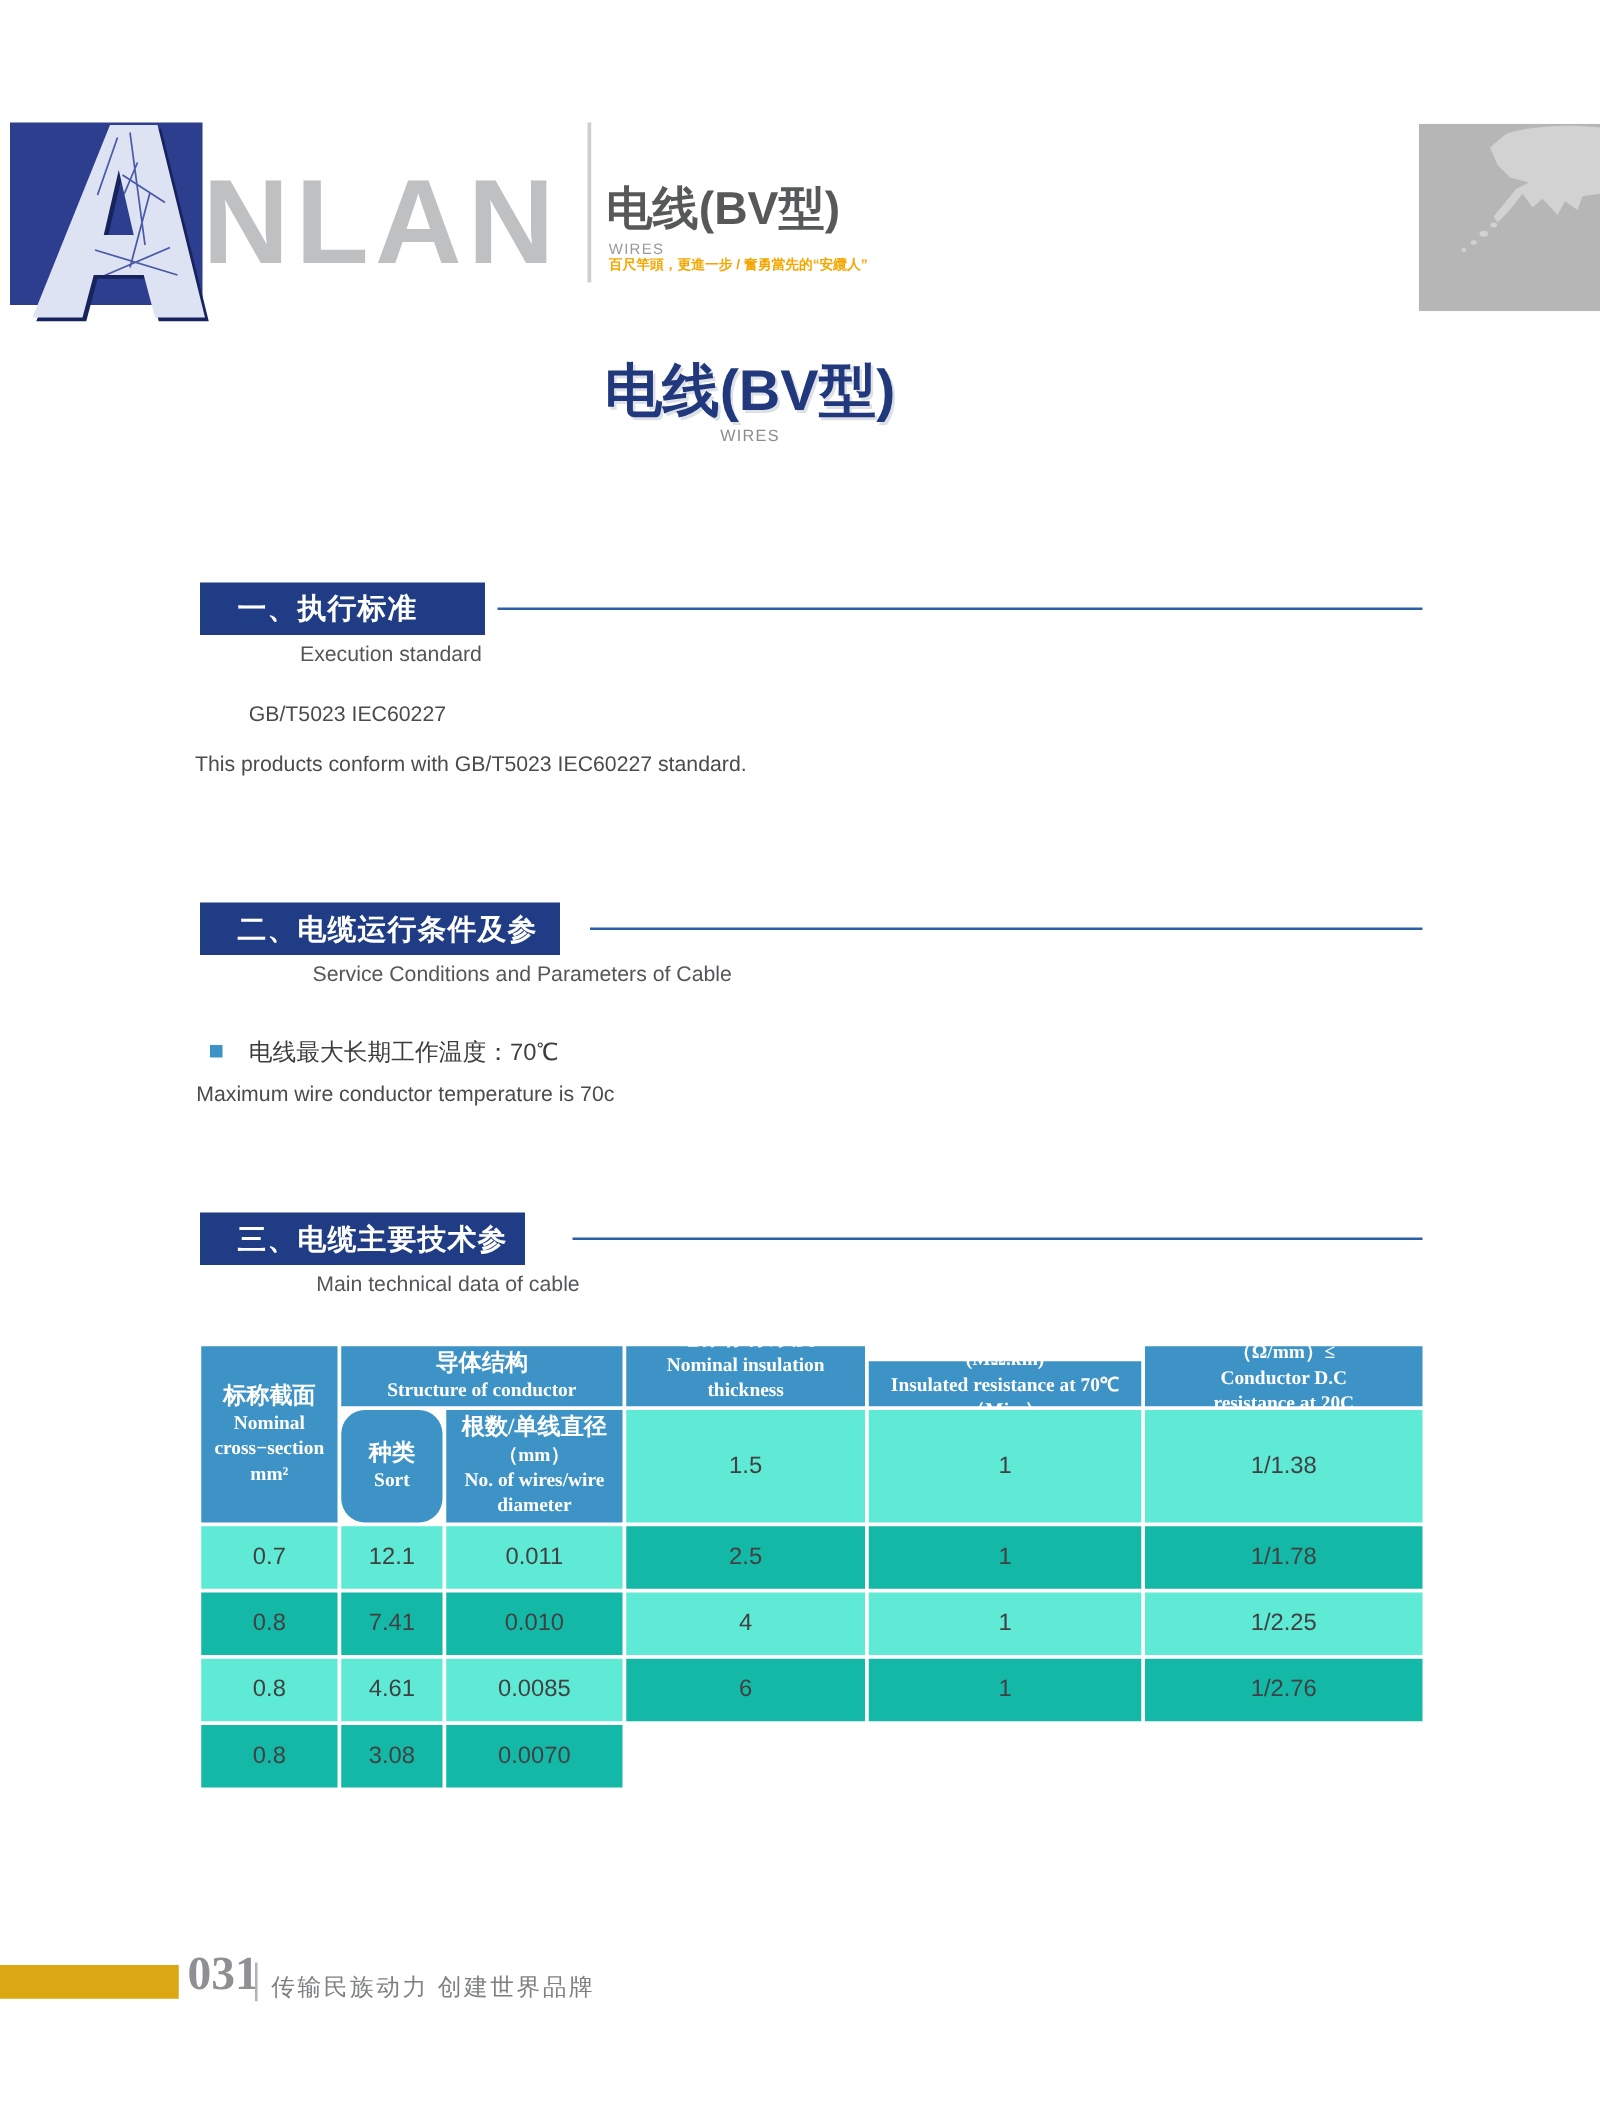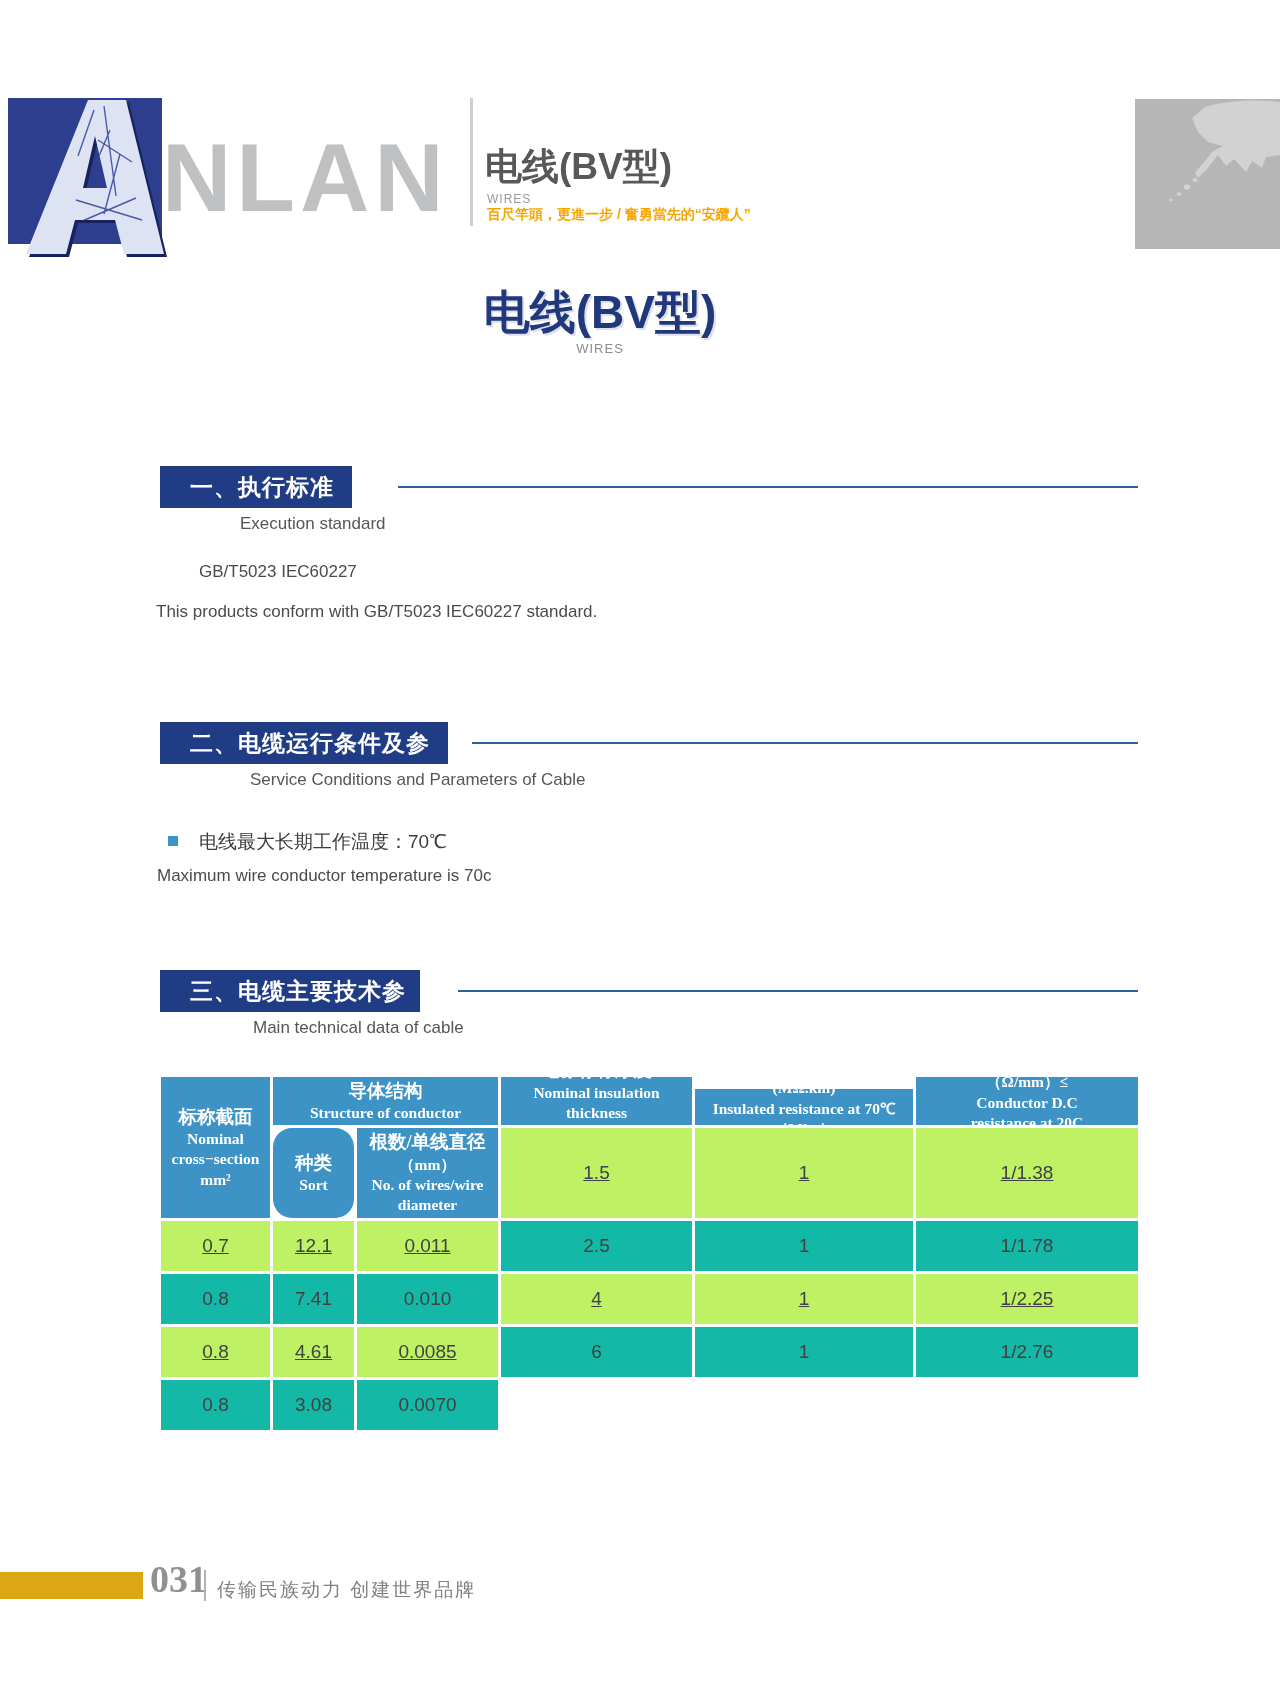--- a/index.html
+++ b/index.html
@@ -6,21 +6,21 @@
   #page{position:relative;width:1280px;height:1683px;background:#ffffff;overflow:hidden;
         font-family:"Liberation Sans",sans-serif;}
   .abs{position:absolute;}
 
   
   .nlan{left:162px;top:130px;font-size:96px;font-weight:bold;color:#bec0c2;
         letter-spacing:5px;line-height:1;}
   .v-divider{left:470px;top:98px;width:3px;height:128px;background:#cdced0;}
   .hdr-title{left:485px;top:148px;font-size:37px;font-weight:bold;color:#57585a;line-height:1;}
   .hdr-wires{left:487px;top:193px;font-size:12px;color:#97999c;letter-spacing:1px;line-height:1;}
-  .hdr-slogan{left:487px;top:207px;font-size:14px;font-weight:bold;color:#f7a600;line-height:1;text-align:right;}
+  .hdr-slogan{left:487px;top:207px;font-size:11px;font-weight:bold;color:#f7a600;line-height:1;text-align:right;}
 
   
   .page-title{left:0;top:282px;width:1200px;text-align:center;font-size:46px;font-weight:bold;
               color:#21397c;text-shadow:2px 2px 0 rgba(120,130,160,.25);}
   .page-title-en{left:0;top:341px;width:1200px;text-align:center;font-size:13px;color:#8a8c8f;
                  letter-spacing:1px;}
 
   
   .sec-box{background:#203c85;color:#fff;font-size:23px;font-weight:bold;height:42px;
            line-height:42px;padding-left:30px;letter-spacing:1px;box-sizing:border-box;}
@@ -35,21 +35,21 @@
        grid-template-columns:109px 81px 141px 191px 218px 222px;
        grid-template-rows:48px 90px 50px 50px 50px 50px;gap:3px;}
   .th{background:#3e93c6;color:#fff;display:flex;flex-direction:column;justify-content:center;
       align-items:center;text-align:center;font-family:"Liberation Serif",serif;font-weight:bold;
       line-height:1.32;}
   .h-cn{font-size:18.5px;}
   .h-en{font-size:15.5px;}
   .rs2{grid-row:span 2;}
   .grp{grid-column:2 / span 2;}
   .td{display:flex;align-items:center;justify-content:center;font-size:19px;color:#414143;}
-  .row-blue{background:#bef264;text-decoration:underline;}
+  .row-blue{background:#5eead4;}
   .row-green{background:#14b8a6;}
 
   
   .gold-bar{left:0;top:1572px;width:143px;height:27px;background:#dba712;}
   .page-num{left:150px;top:1560px;font-family:"Liberation Serif",serif;font-size:38px;
             font-weight:bold;color:#8e9093;line-height:1;}
   .f-divider{left:204px;top:1570px;width:2px;height:31px;background:#b3b3b3;}
   .f-slogan{left:217px;top:1577px;font-size:19px;color:#7e8083;letter-spacing:2px;}
 </style>
 </head>
@@ -82,21 +82,21 @@
       <ellipse cx="52" cy="88" rx="3.4" ry="2.4" fill="#d2d2d2"></ellipse>
       <ellipse cx="60" cy="81" rx="2.6" ry="2" fill="#d2d2d2"></ellipse>
       <ellipse cx="44" cy="95" rx="2.4" ry="1.8" fill="#d2d2d2"></ellipse>
       <ellipse cx="36" cy="101" rx="2" ry="1.6" fill="#d2d2d2"></ellipse>
     </svg>
   </div>
 
   <div class="abs page-title">电线(BV型)</div>
   <div class="abs page-title-en">WIRES</div>
 
-  <div class="abs sec-box" style="left:160px;top:466px;width:192px;">一、执行标准</div>
+  <div class="abs sec-box" style="left:160px;top:466px;width:228px;font-family:Liberation Serif, serif;">一、执行标准</div>
   <div class="abs sec-line" style="left:398px;top:486px;width:740px;"></div>
   <div class="abs en-sub" style="left:240px;top:514px;">Execution standard</div>
   <div class="abs body-txt" style="left:199px;top:562px;">GB/T5023  IEC60227</div>
   <div class="abs body-txt" style="left:156px;top:602px;">This products conform with GB/T5023  IEC60227 standard.</div>
 
   <div class="abs sec-box" style="left:160px;top:722px;width:288px;">二、电缆运行条件及参数</div>
   <div class="abs sec-line" style="left:472px;top:742px;width:666px;"></div>
   <div class="abs en-sub" style="left:250px;top:770px;">Service Conditions and Parameters of Cable</div>
   <div class="abs bullet-sq" style="left:168px;top:836px;"></div>
   <div class="abs bullet-cn" style="left:199px;top:829px;">电线最大长期工作温度：70℃</div>

